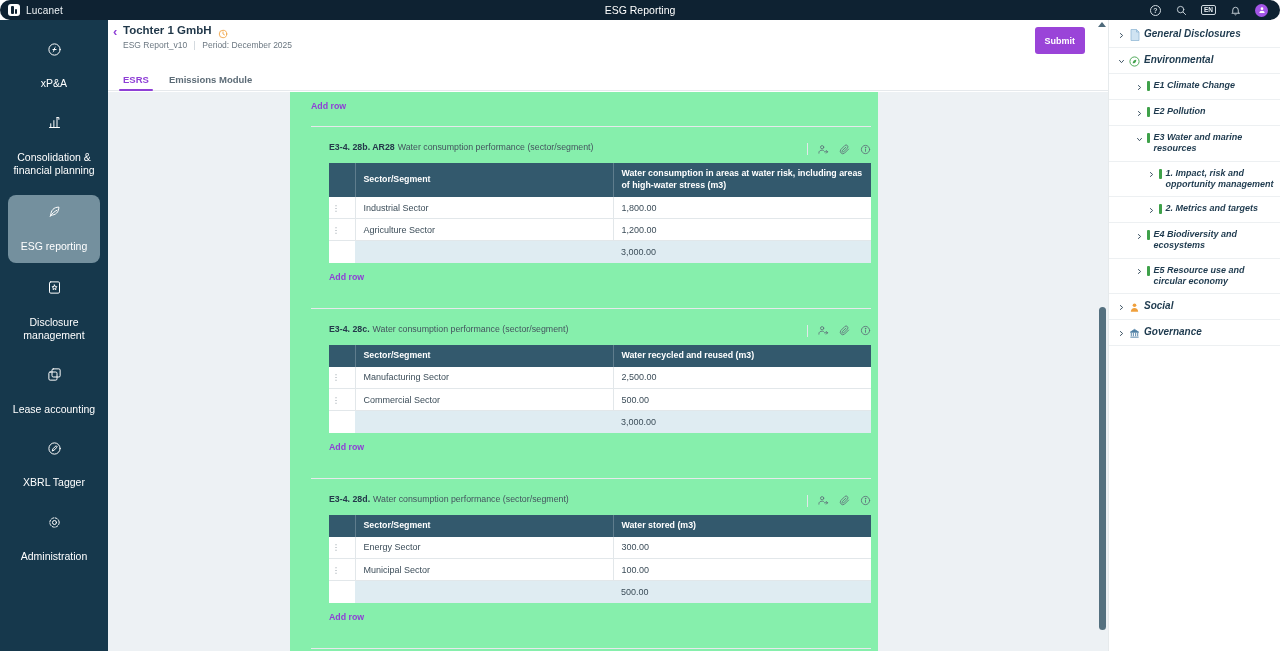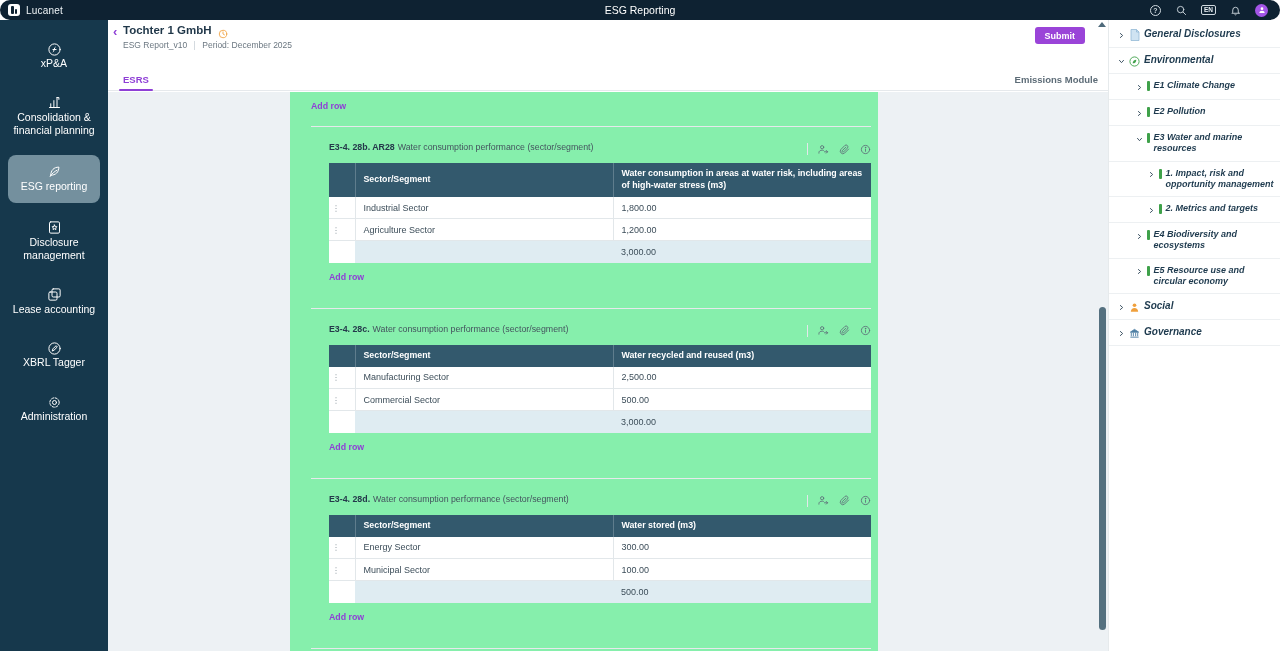--- a/index.html
+++ b/index.html
@@ -16,21 +16,21 @@
   .topbar-right { margin-left:auto; display:flex; align-items:center; gap:13px; padding-right:12px; }
   .tb-icon { width:13px; height:13px; display:flex; align-items:center; justify-content:center; color:#cfd9df; }
   .tb-icon svg { width:11px; height:11px; stroke:#cfd9df; fill:none; stroke-width:2; stroke-linecap:round; stroke-linejoin:round; }
   .help-ring { width:11px; height:11px; border:1px solid #cfd9df; border-radius:50%; color:#cfd9df; font-size:7px; display:flex; align-items:center; justify-content:center; font-weight:bold; }
   .lang-badge { border:1px solid #cfd9df; border-radius:2px; color:#e6edf1; font-size:6.5px; font-weight:bold; padding:1px 2px; line-height:1; }
   .avatar { width:13px; height:13px; border-radius:50%; background:#a355e8; display:flex; align-items:center; justify-content:center; }
   .avatar svg { width:8px; height:8px; fill:#fff; }
 
   
   .leftnav { position:absolute; top:20px; left:0; width:108px; bottom:0; background:#16384c; padding-top:14px; z-index:30; }
-  .lnav-item { display:flex; flex-direction:column; align-items:center; gap:0; padding:7px 4px; margin:0 4px 10px 4px; cursor:pointer; }
+  .lnav-item { display:flex; flex-direction:column; align-items:center; gap:20px; padding:7px 4px; margin:0 4px 10px 4px; cursor:pointer; }
   .lnav-item .licon { height:16px; display:flex; align-items:center; justify-content:center; color:#fff; }
   .lnav-item .licon svg { width:15px; height:15px; stroke:#fff; fill:none; stroke-width:1.6; stroke-linecap:round; stroke-linejoin:round; }
   .lnav-label { color:#fff; font-size:10.5px; text-align:center; line-height:1.3; }
   .lnav-item.active { background:#74909e; border-radius:8px; margin:0 8px 10px 8px; padding:9px 2px; }
 
   
   .rightnav { position:absolute; top:20px; right:0; width:172px; bottom:0; background:#fff; border-left:1px solid #e6eaec; z-index:30; padding-top:2px;font-style:italic; }
   .tree-item { display:flex; align-items:flex-start; gap:4px; padding:6px 6px 6px 8px; border-bottom:1px solid #edf0f2; cursor:pointer; }
   .tree-item .chev { flex:0 0 8px; height:12px; display:flex; align-items:center; justify-content:center; margin-top:1px; }
   .tree-item .chev svg { width:7px; height:7px; stroke:#2c4456; fill:none; stroke-width:3; stroke-linecap:round; stroke-linejoin:round; }
@@ -43,22 +43,22 @@
 
   
   .main { position:absolute; top:20px; left:108px; right:172px; bottom:0; background:#fff; }
   .main-header { position:relative; height:51px; background:#fff; }
   .back-chev { position:absolute; left:5px; top:5px; color:#8f3fd6; font-size:13px; font-weight:bold; cursor:pointer; line-height:1; }
   .entity-title { position:absolute; left:15px; top:4px; font-size:11.5px; font-weight:bold; color:#1f3648; }
   .clock-icon { position:absolute; top:5px; width:10px; height:10px; }
   .clock-icon svg { width:10px; height:10px; stroke:#f0a03c; fill:none; stroke-width:2; stroke-linecap:round; }
   .sub-row { position:absolute; left:15px; top:20px; display:flex; align-items:center; gap:7px; font-size:8.5px; color:#6b7781; }
   .sub-sep { width:1px; height:9px; background:#d4dadf; }
-  .submit-btn { position:absolute; right:23px; top:7px; height:17px; padding:0 10px; background:#9a44d8; color:#fff; border:none; border-radius:3px; font-size:9px; font-weight:bold; font-family:"Liberation Sans",sans-serif; cursor:pointer; }
-  .tabbar { position:relative; height:20px; background:#fff; border-bottom:1px solid #e6e9ec; display:flex; padding-left:5px;justify-content:space-between; }
+  .submit-btn { position:absolute; right:23px; top:7px; height:27px; padding:0 10px; background:#9a44d8; color:#fff; border:none; border-radius:3px; font-size:9px; font-weight:bold; font-family:"Liberation Sans",sans-serif; cursor:pointer; }
+  .tabbar { position:relative; height:20px; background:#fff; border-bottom:1px solid #e6e9ec; display:flex; padding-left:5px; }
   .tab { padding:3px 10px; font-size:9.5px; font-weight:bold; color:#5d6c77; cursor:pointer; position:relative; }
   .tab.active { color:#8f3fd6; }
   .tab.active::after { content:""; position:absolute; left:6px; right:6px; bottom:-1px; height:2px; background:#8f3fd6; border-radius:1px; }
 
   .scroll-area { position:absolute; top:72px; left:0; right:0; bottom:0; background:#edf1f4; overflow:hidden; }
   .sheet { position:absolute; left:182px; width:588px; top:0; bottom:0; background:#86efac; padding:0 7px 0 21px; overflow:hidden; }
   .partial-addrow { margin-top:-6px; }
   .hr { border-bottom:1px solid #e6e9ec; }
 
   .section { }

